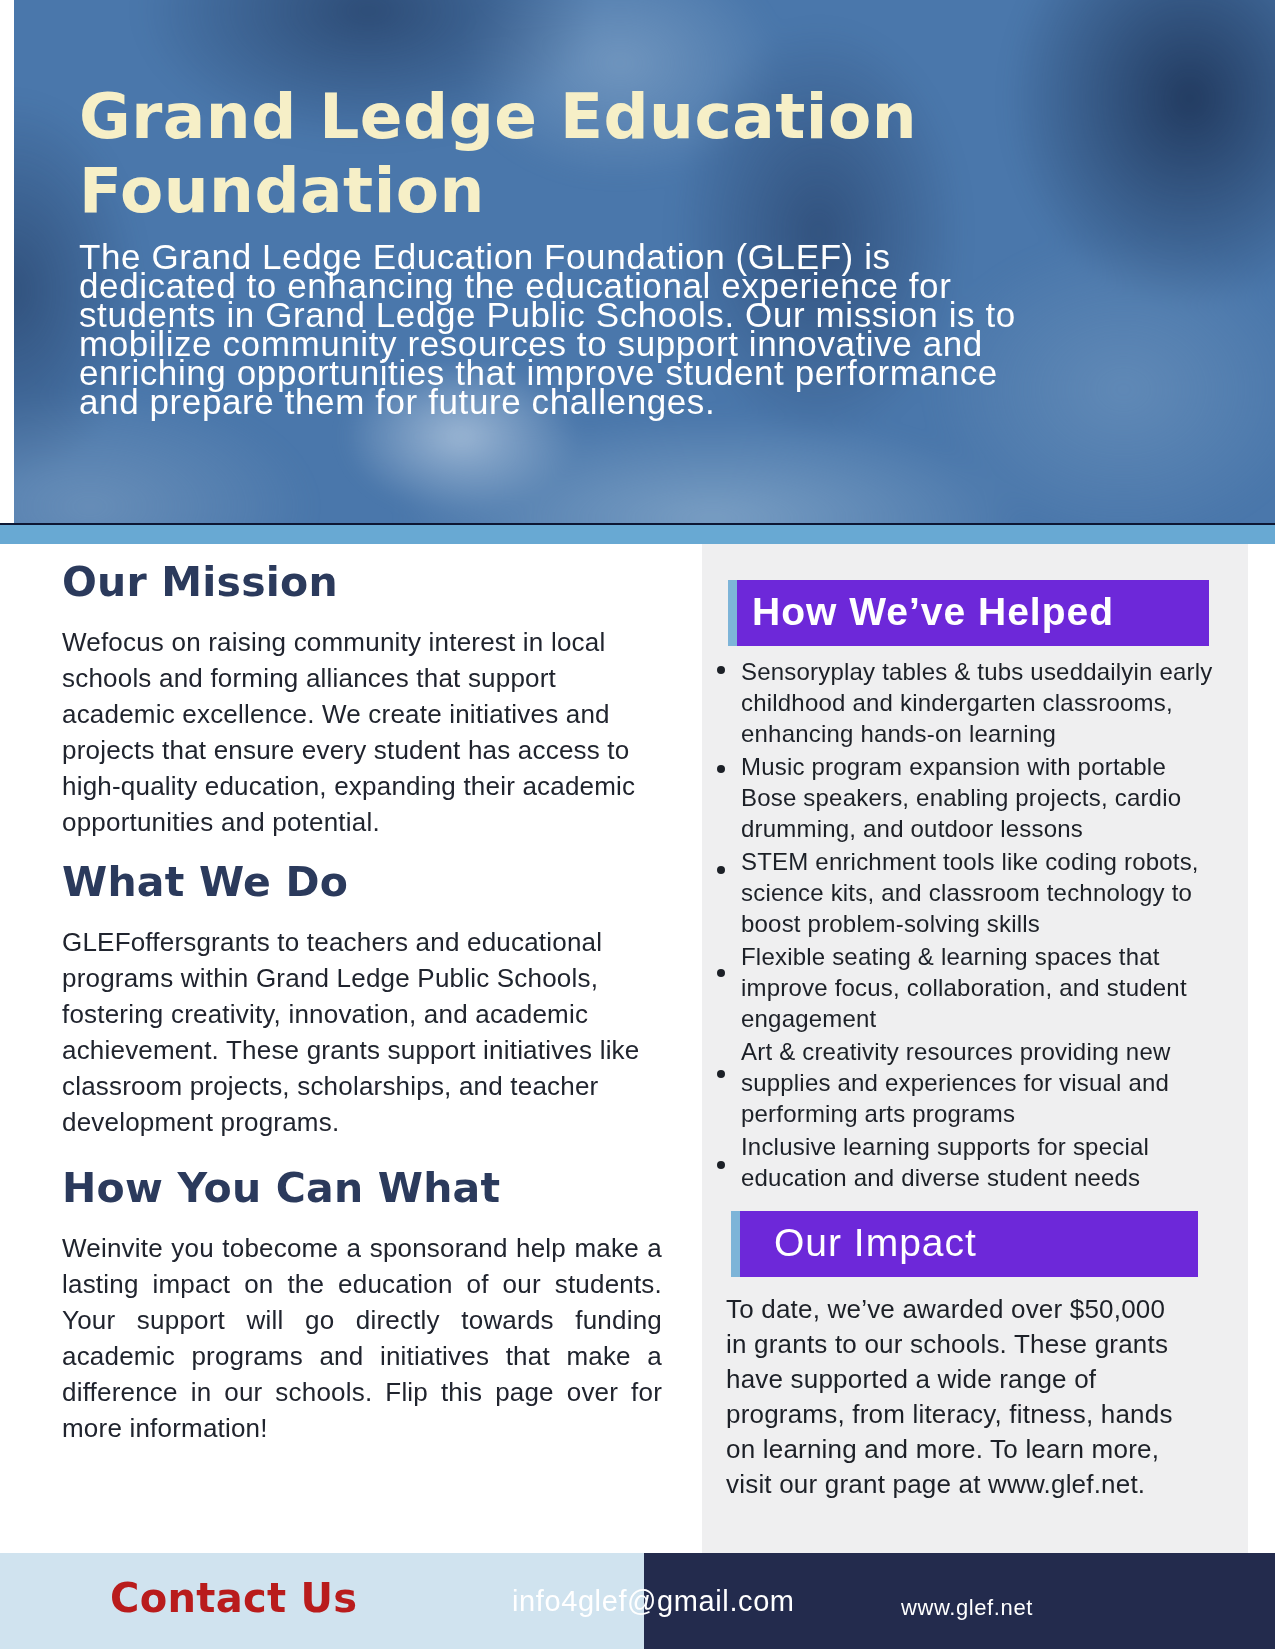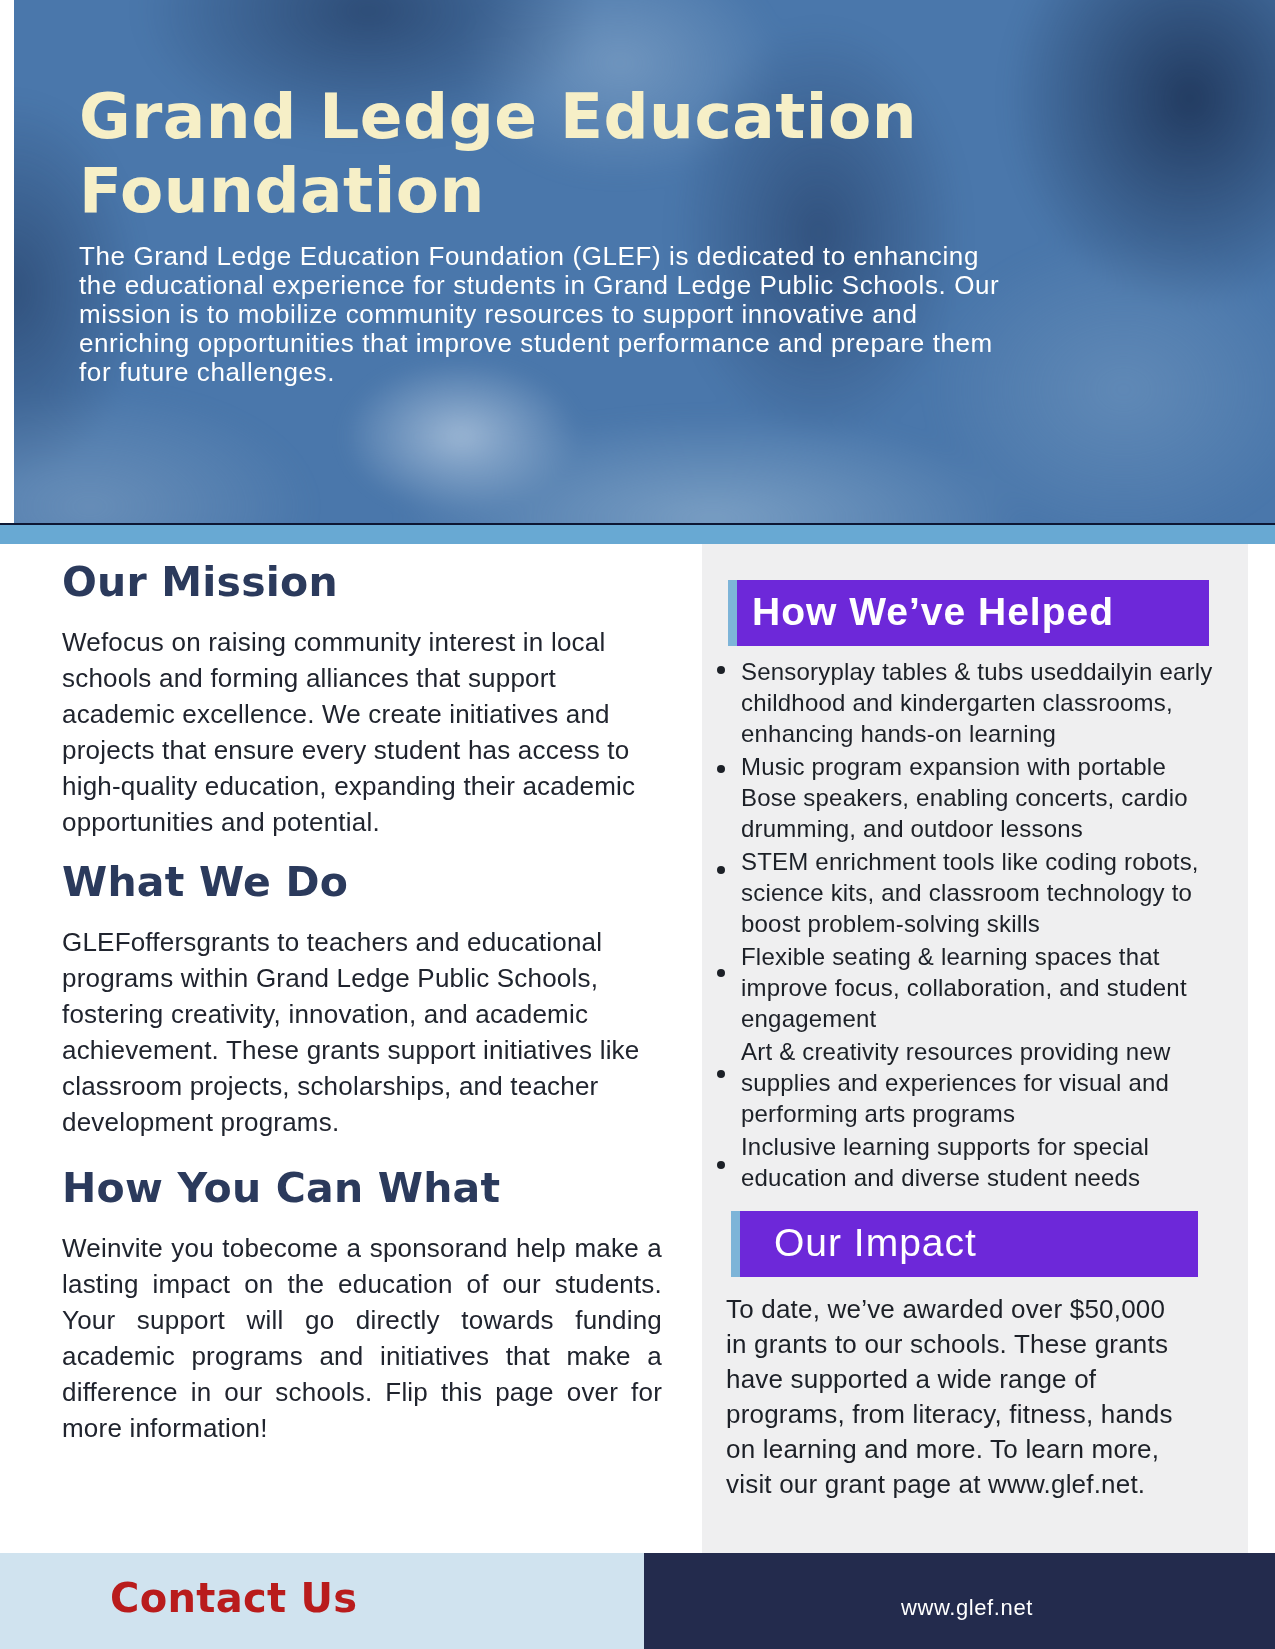--- a/index.html
+++ b/index.html
@@ -33,21 +33,21 @@
   }
   .hero-content { position: absolute; left: 65px; top: 80px; width: 1145px; }
   .hero-title {
     margin: 0; width: 1100px;
     font-family: "DejaVu Sans", sans-serif;
     font-weight: 800; font-size: 63px; line-height: 74px;
     color: #f6efc7; letter-spacing: 0.5px;
   }
   .hero-desc {
     margin: 14px 0 0 0; width: 940px;
-    font-size: 26px; line-height: 29px; letter-spacing: 0.6px;
+    font-size: 35px; line-height: 29px; letter-spacing: 0.6px;
     color: #ffffff; font-weight: 400;
   }
   .hero-rule { position: absolute; top: 523px; left: 0; width: 1275px; height: 2px; background: #0d1733; }
   .strip    { position: absolute; top: 525px; left: 0; width: 1275px; height: 19px; background: #68a9d3; }
 
   
   .main { position: absolute; top: 544px; left: 0; width: 1275px; height: 1009px; background: #ffffff; }
   .gray-col { position: absolute; left: 702px; top: 0; width: 546px; height: 1009px; background: #efeff0; }
 
   .left-section { position: absolute; left: 62px; width: 600px; }
@@ -160,34 +160,35 @@
       <p class="justify">Weinvite you tobecome a sponsorand help make a lasting impact on the education of our students. Your support will go directly towards funding academic programs and initiatives that make a difference in our schools. Flip this page over for more information!</p>
     </section>
 
     <div class="right-col">
       <div class="bar bar-helped">
         <span class="bar-text">How We’ve Helped</span>
       </div>
 
       <ul class="helped-list">
         <li>Sensoryplay tables &amp; tubs useddailyin early childhood and kindergarten classrooms, enhancing hands-on learning</li>
-        <li>Music program expansion with portable Bose speakers, enabling concerts, cardio drumming, and outdoor lessons</li>
+        <li>Music program expansion with portable Bose speakers, enabling projects, cardio drumming, and outdoor lessons</li>
         <li>STEM enrichment tools like coding robots, science kits, and classroom technology to boost problem-solving skills</li>
         <li>Flexible seating &amp; learning spaces that improve focus, collaboration, and student engagement</li>
         <li>Art &amp; creativity resources providing new supplies and experiences for visual and performing arts programs</li>
         <li>Inclusive learning supports for special education and diverse student needs</li>
       </ul>
 
       <div class="bar bar-impact">
         <span class="bar-text">Our Impact</span>
       </div>
       <p class="impact-text">To date, we’ve awarded over $50,000 in grants to our schools. These grants have supported a wide range of programs, from literacy, fitness, hands on learning and more. To learn more, visit our grant page at www.glef.net.</p>
     </div>
   </main>
 
   <footer class="footer">
     <div class="footer-left"></div>
     <div class="footer-right"></div>
     <div class="contact-label">Contact Us</div>
+    <div class="footer-email">info4glef@gmail.com</div>
     <div class="footer-site">www.glef.net</div>
   </footer>
 
 </div>
 
 </body></html>

